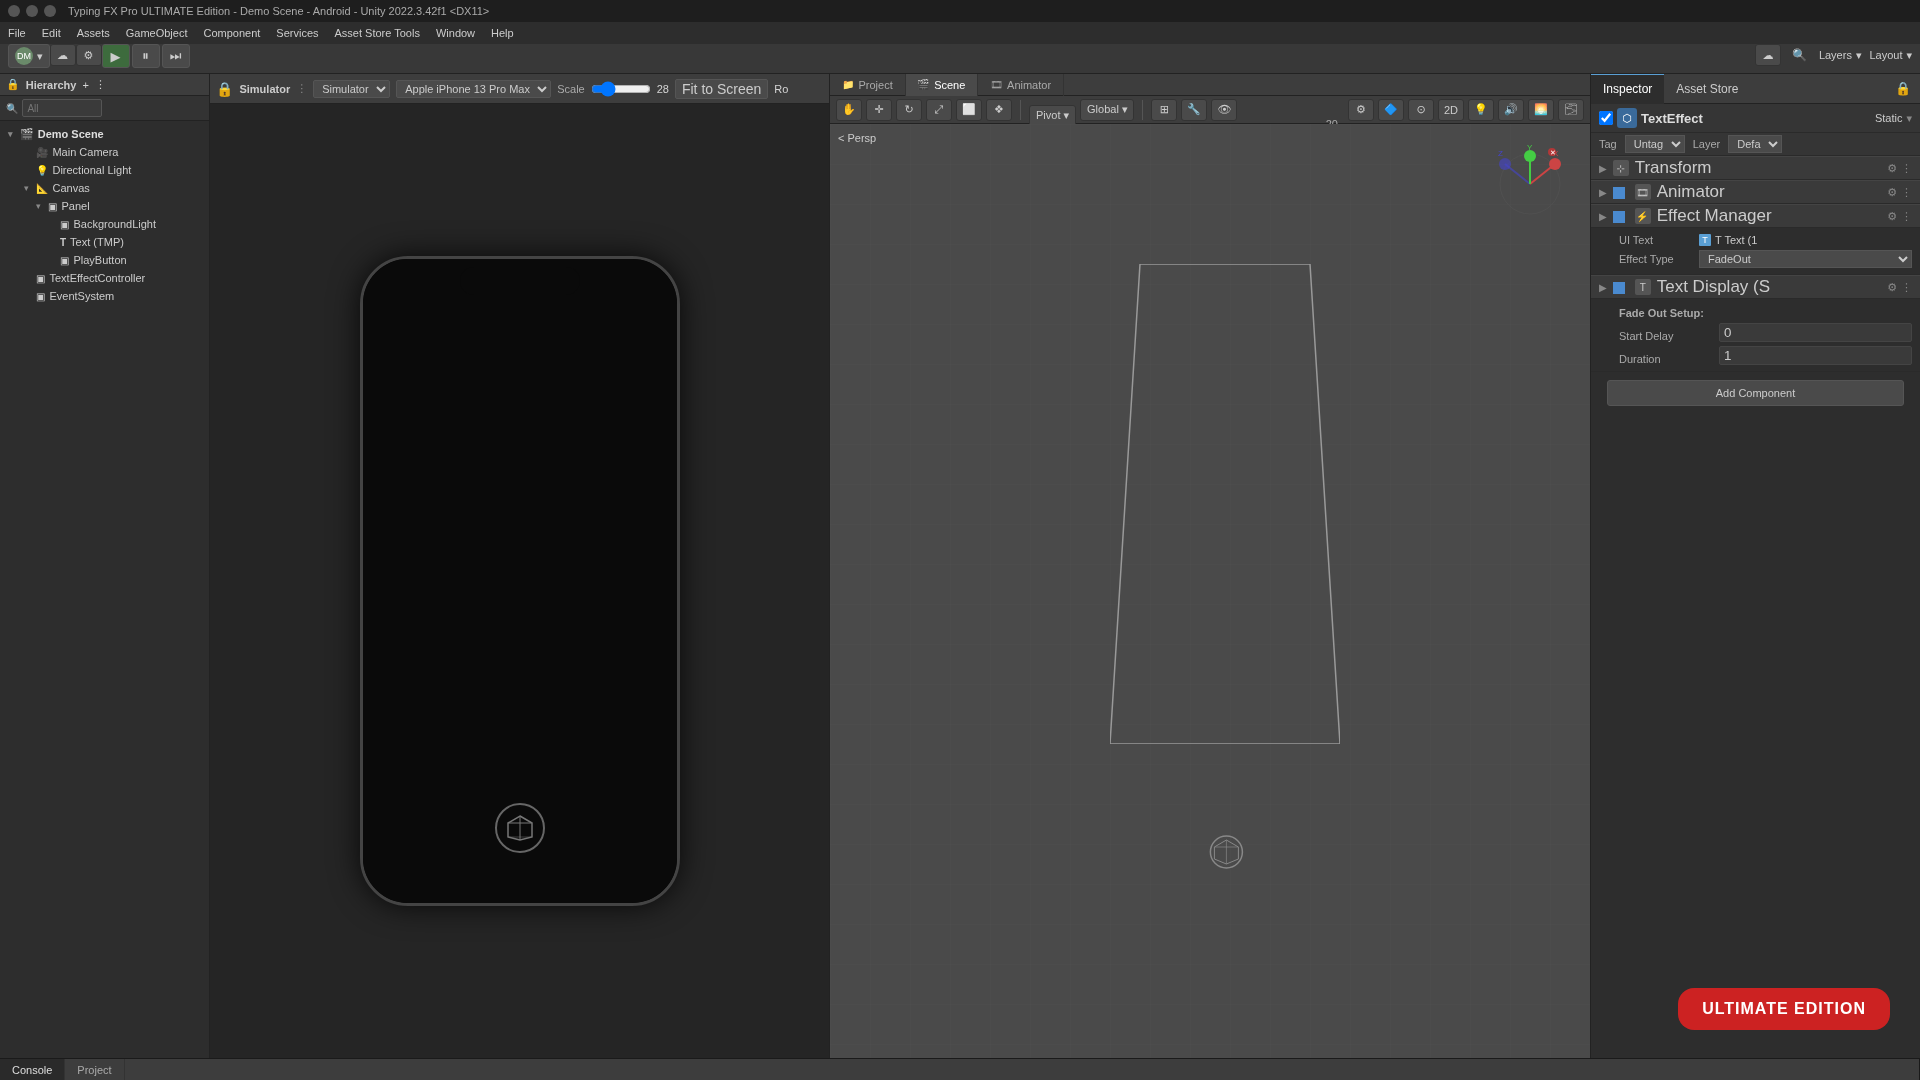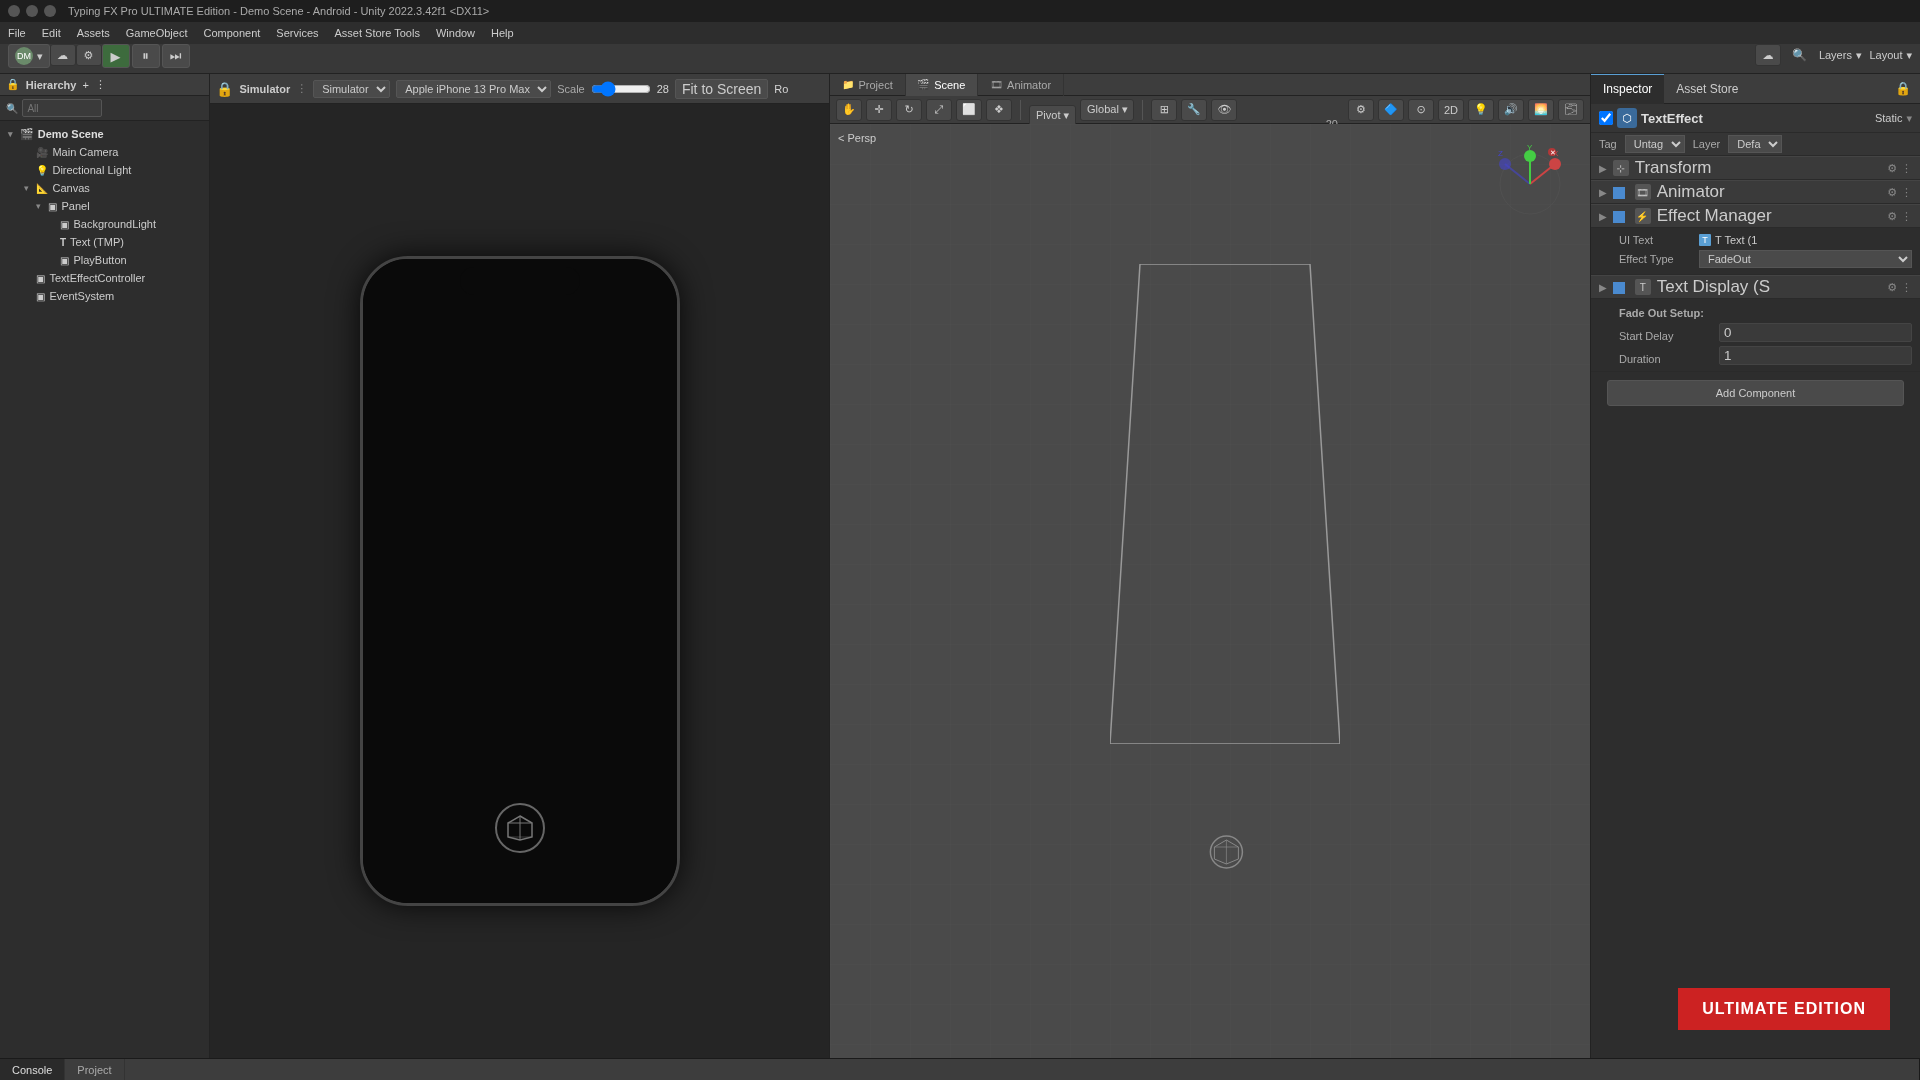--- a/index.html
+++ b/index.html
@@ -489,21 +489,21 @@
     
     .ultimate-badge {
       position: fixed;
       bottom: 50px;
       right: 30px;
       background: #cc2222;
       color: white;
       font-size: 16px;
       font-weight: bold;
       padding: 12px 24px;
-      border-radius: 0;
+      border-radius: 16px;
       letter-spacing: 1px;
     }
 
     
     ::-webkit-scrollbar { width: 6px; }
     ::-webkit-scrollbar-track { background: #2a2a2a; }
     ::-webkit-scrollbar-thumb { background: #555; border-radius: 3px; }
 
     .checkbox-inline {
       width: 12px; height: 12px;

